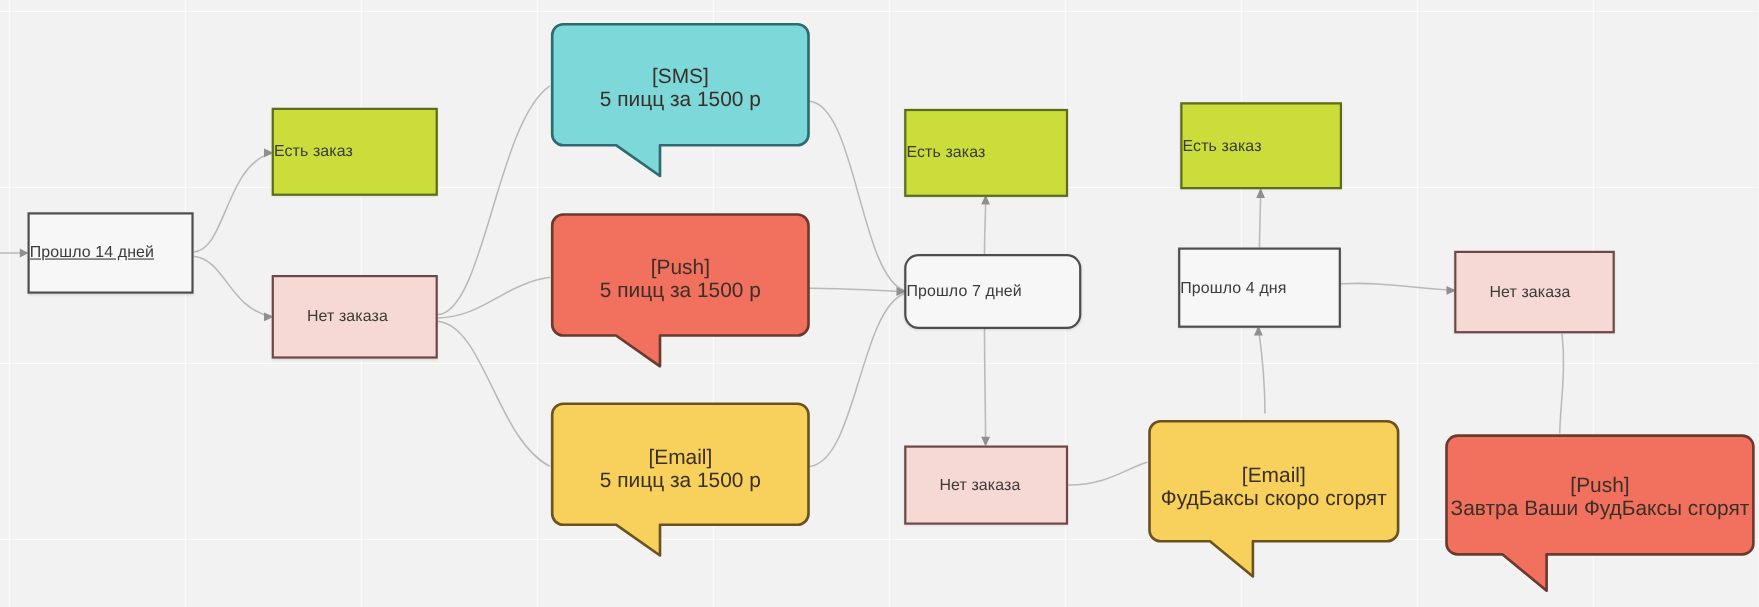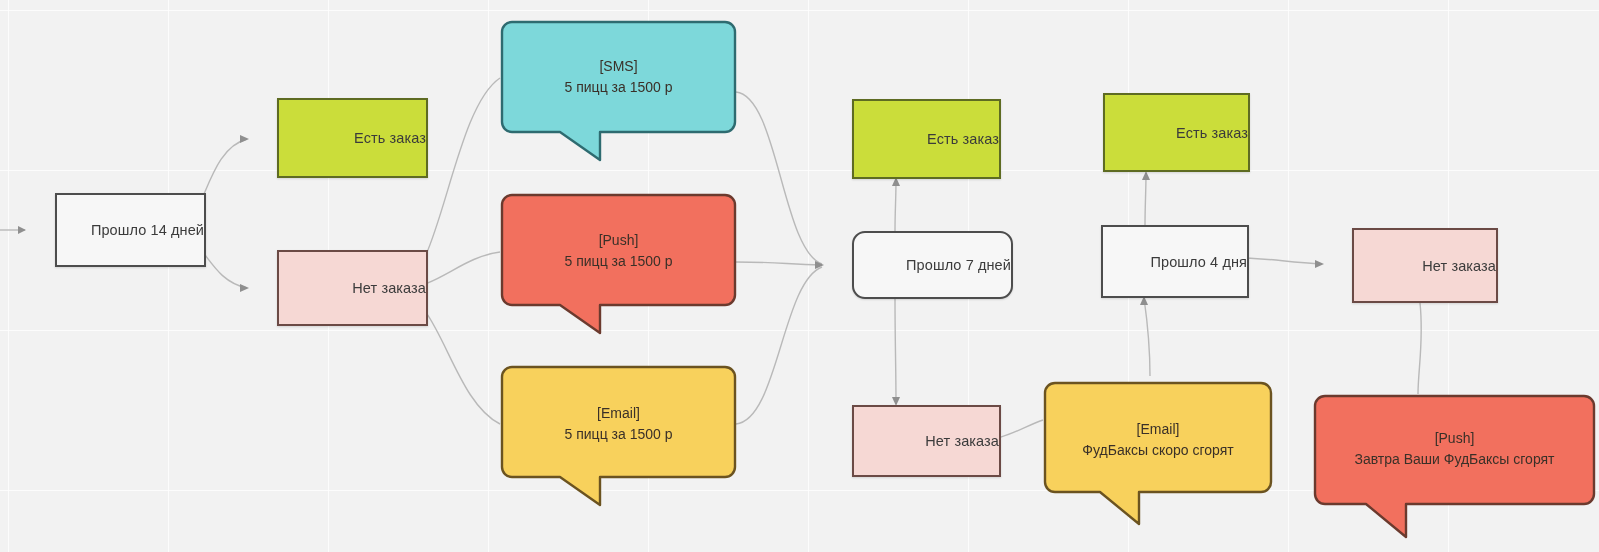--- a/index.html
+++ b/index.html
@@ -26,28 +26,27 @@
     left: 0; top: 0;
     width: 1599px;
     height: 552px;
     pointer-events: none;
   }
   .node {
     position: absolute;
     box-sizing: border-box;
     display: flex;
     align-items: center;
-    justify-content: flex-end;
+    justify-content: flex-start;
     text-align: center;
     color: #3b3b3b;
     font-size: 14.5px;
     line-height: 1.38;
     letter-spacing: 0.1px;
     z-index: 3;
-    margin-left: 30px;
   }
   .rect {
     border: 2px solid #4a4a4a;
     box-shadow: 0 1px 2px rgba(0,0,0,0.13);
   }
   .rect.plain { background: #f7f7f7; border-color: #4d4d4d; }
   .rect.green { background: #cbdd3a; border-color: #5e6b22; }
   .rect.pink  { background: #f6d8d4; border-color: #6b4a45; padding-left: 30px; }
 
   
@@ -59,21 +58,21 @@
     position: absolute;
     left: 0; top: 0;
     overflow: visible;
   }
   .bubble .bubble-label {
     position: absolute;
     left: 0;
     right: 0;
     text-align: center;
     color: #3a3028;
-    font-size: 14px;
+    font-size: 19px;
     line-height: 1.45;
     font-family: "Liberation Sans", "DejaVu Sans", sans-serif;
     pointer-events: none;
     white-space: nowrap;
   }
   .edge-path {
     fill: none;
     stroke: #b9b9b9;
     stroke-width: 1.4;
   }
@@ -123,21 +122,21 @@
 
     <path class="edge-path" d="M 1145 226 C 1145 205, 1146 192, 1146 173"></path>
     <polygon class="edge-arrow" points="1142,180 1146,171 1150,180"></polygon>
 
     <path class="edge-path" d="M 1219 258 C 1258 256, 1282 262, 1322 264"></path>
     <polygon class="edge-arrow" points="1315,260 1324,264 1315,268"></polygon>
 
     <path class="edge-path" d="M 1420 303 C 1424 340, 1418 370, 1418 394"></path>
   </svg>
 
-  <div class="node rect plain" style="left:25px; top:193px; width:151px; height:74px;">
+  <div class="node rect plain" style="left:25px; top:193px; width:151px; height:74px;text-decoration:underline;">
     <span>Прошло 14 дней</span>
   </div>
 
   <div class="node rect green" style="left:247px; top:98px; width:151px; height:80px;">
     <span>Есть заказ</span>
   </div>
 
   <div class="node rect pink" style="left:247px; top:250px; width:151px; height:76px;">
     <span>Нет заказа</span>
   </div>

